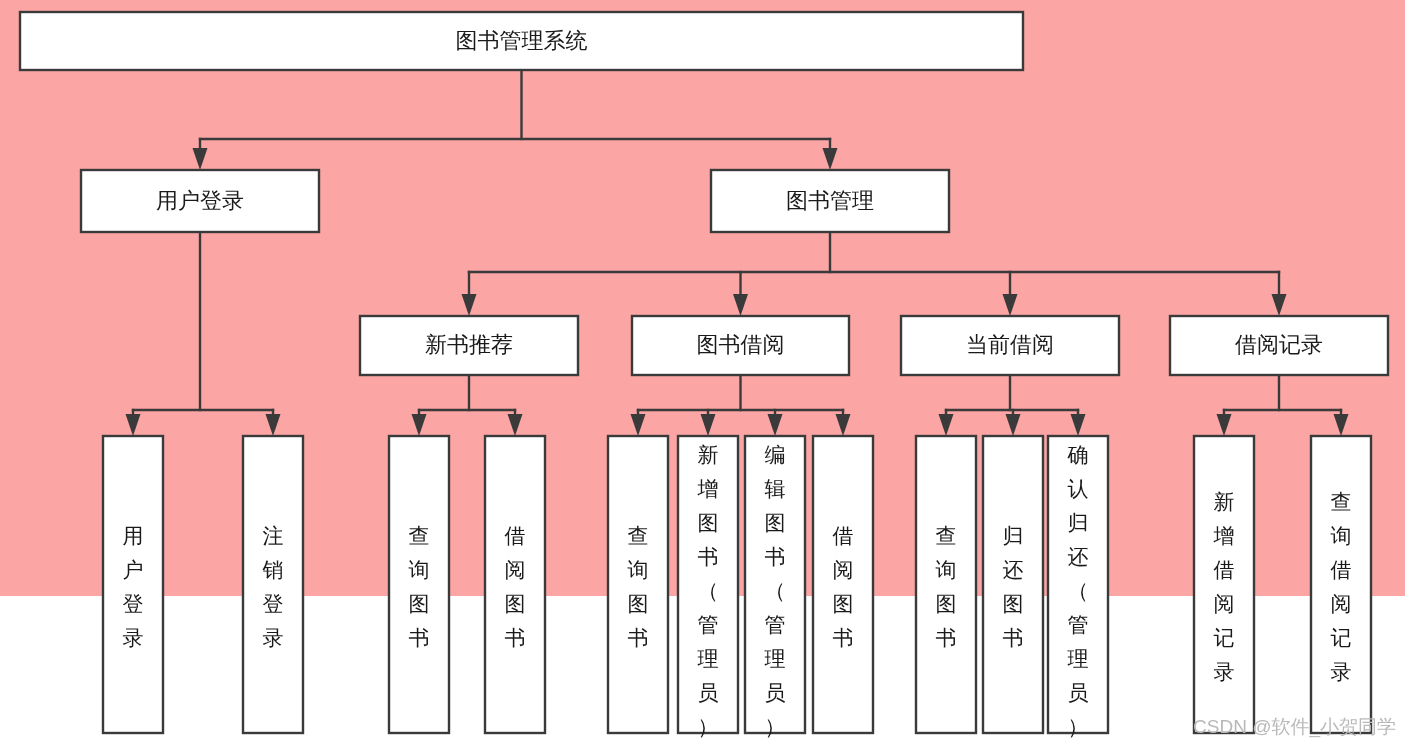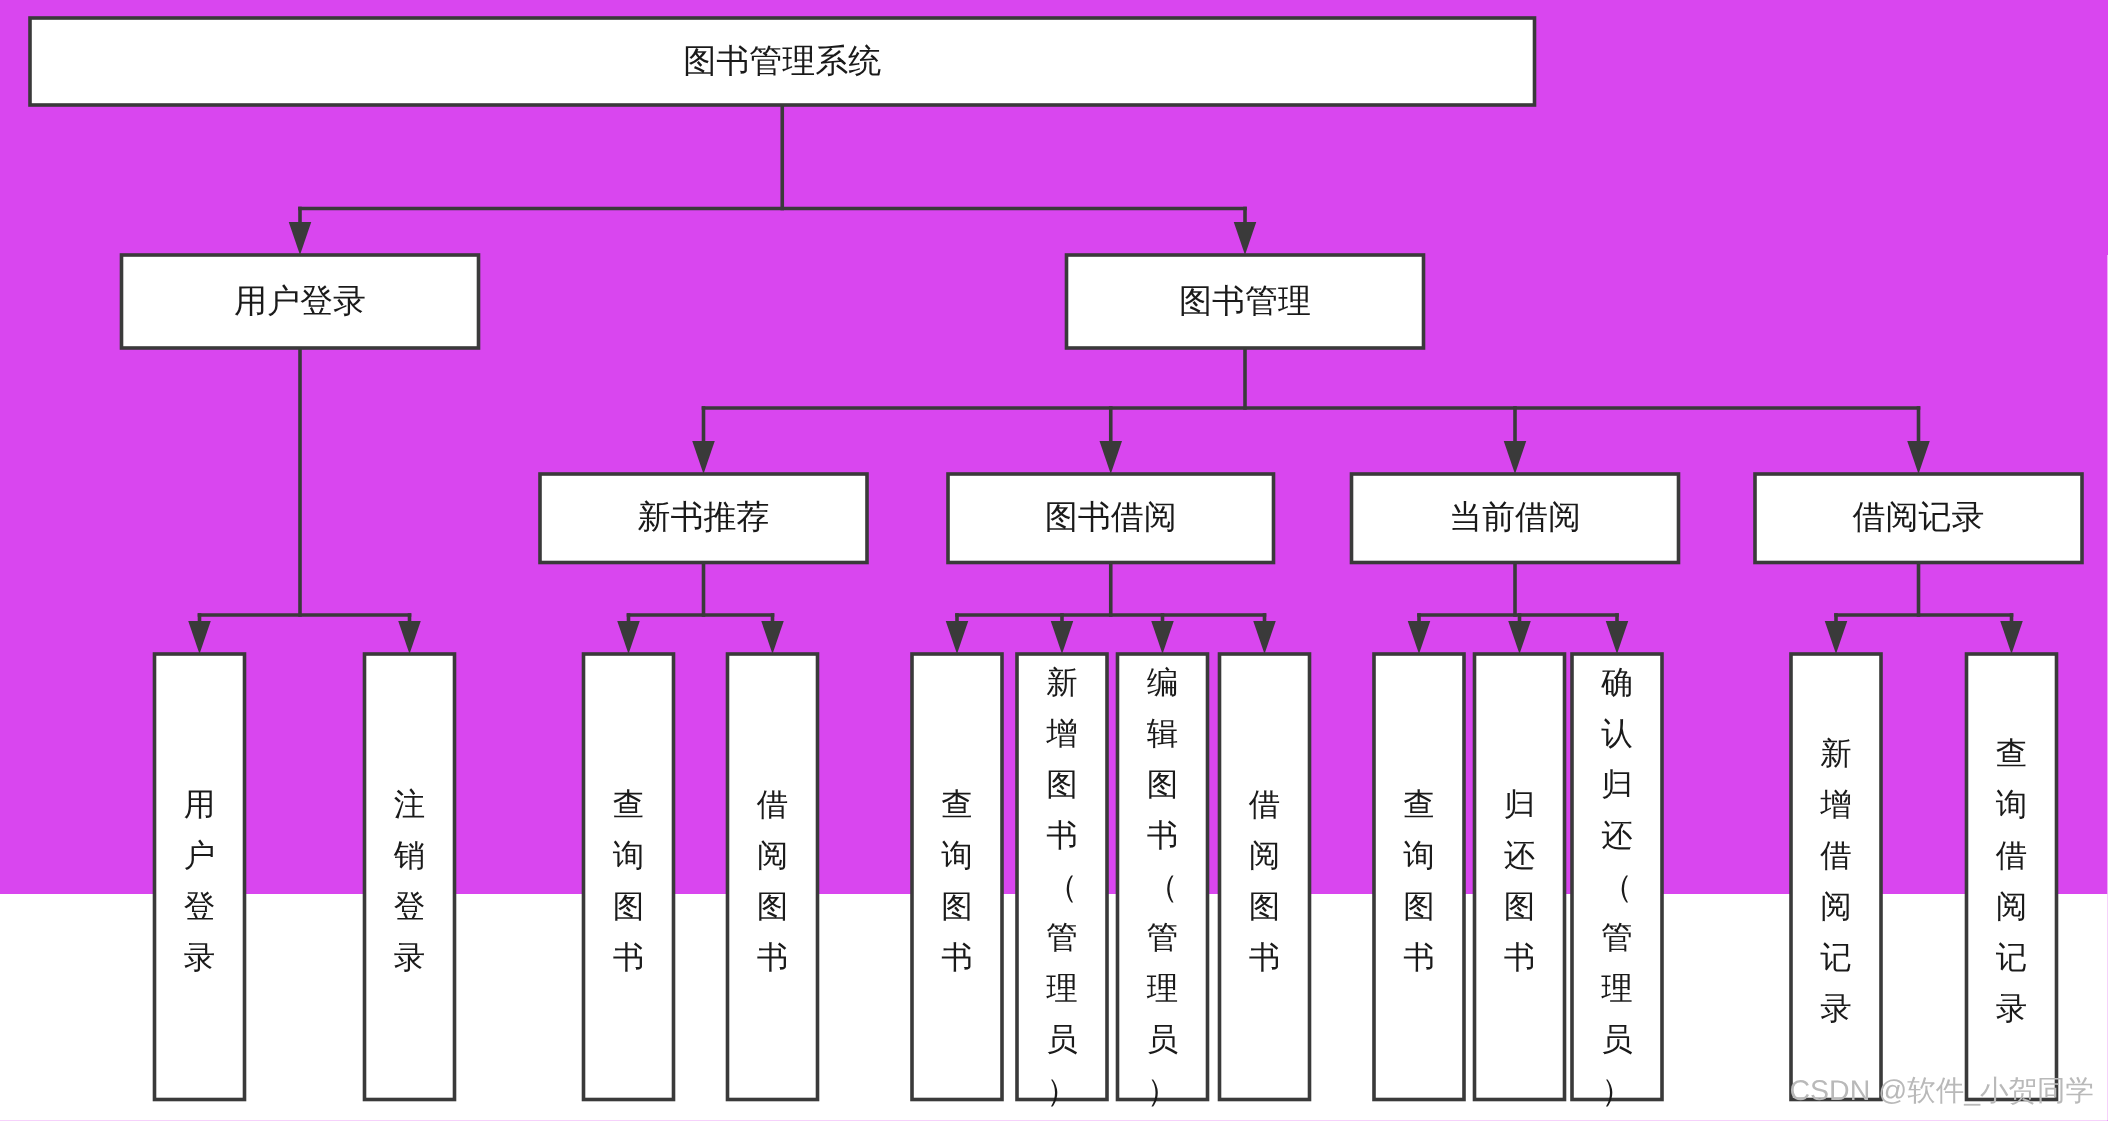--- a/index.html
+++ b/index.html
@@ -11,21 +11,21 @@
   body {
     width: 1405px;
     height: 747px;
     overflow: hidden;
     font-family: "Liberation Sans", "DejaVu Sans", sans-serif;
   }
   #diagram-root {
     position: relative;
     width: 1405px;
     height: 596px;
-    background: #d946ef;
+    background: #fca5a5;
   }
   svg#diagram-svg {
     position: absolute;
     left: 0;
     top: 0;
     width: 1405px;
     height: 747px;
     display: block;
   }
   .node-box {

